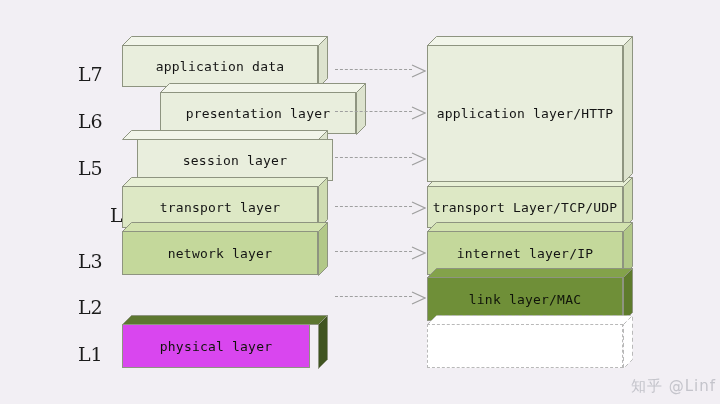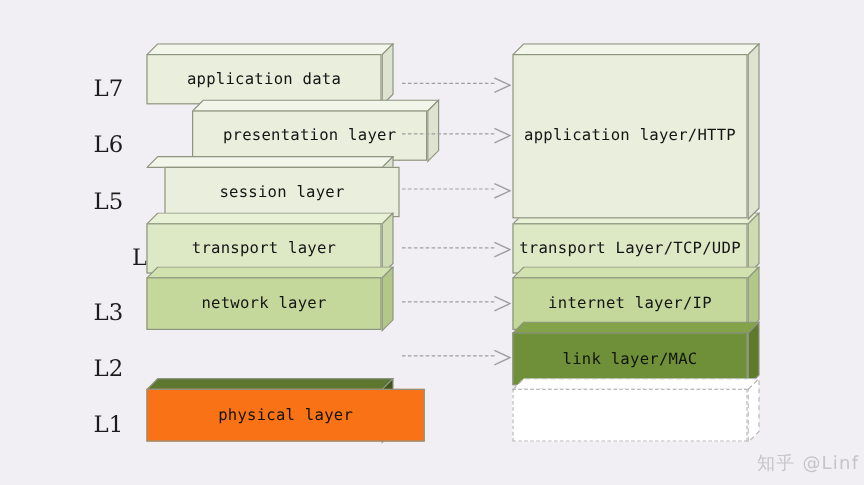--- a/index.html
+++ b/index.html
@@ -147,21 +147,21 @@
         <span class="lbl">network layer</span>
       </div>
     </div>
     <div class="lvl-label" style="top: 296px;">L2</div>
     <div class="lvl-label" style="top: 343px;">L1</div>
     <div class="iso" style="left: 122px; top: 315px; width: 205px; height: 53px;">
       <svg width="207" height="55" style="position: absolute; left: 0px; top: 0px;">
         <polygon points="0.5,9.5 9.5,0.5 205.5,0.5 196.5,9.5" fill="#5d7730" stroke="#8e9480" stroke-width="1"></polygon>
         <polygon points="196.5,9.5 205.5,0.5 205.5,44.5 196.5,53.5" fill="#405420" stroke="#8e9480" stroke-width="1"></polygon>
       </svg>
-      <div class="face" style="left: 0px; top: 9px; width: 232px; height: 44px; background: #f97316; border-color: rgb(142, 148, 128);">
+      <div class="face" style="left: 0px; top: 9px; width: 188px; height: 44px; background: #d946ef; border-color: rgb(142, 148, 128);">
         <span class="lbl" style="color: rgb(16, 20, 10);">physical layer</span>
       </div>
     </div>
     <div class="iso" style="left: 427px; top: 177px; width: 205px; height: 51px;">
       <svg width="207" height="53" style="position: absolute; left: 0px; top: 0px;">
         <polygon points="0.5,9.5 9.5,0.5 205.5,0.5 196.5,9.5" fill="#e8f0d6" stroke="#8e9480" stroke-width="1"></polygon>
         <polygon points="196.5,9.5 205.5,0.5 205.5,42.5 196.5,51.5" fill="#cfdcb2" stroke="#8e9480" stroke-width="1"></polygon>
       </svg>
       <div class="face" style="left: 0px; top: 9px; width: 196px; height: 42px; background: rgb(221, 232, 197); border-color: rgb(142, 148, 128);">
         <span class="lbl">transport Layer/TCP/UDP</span>

